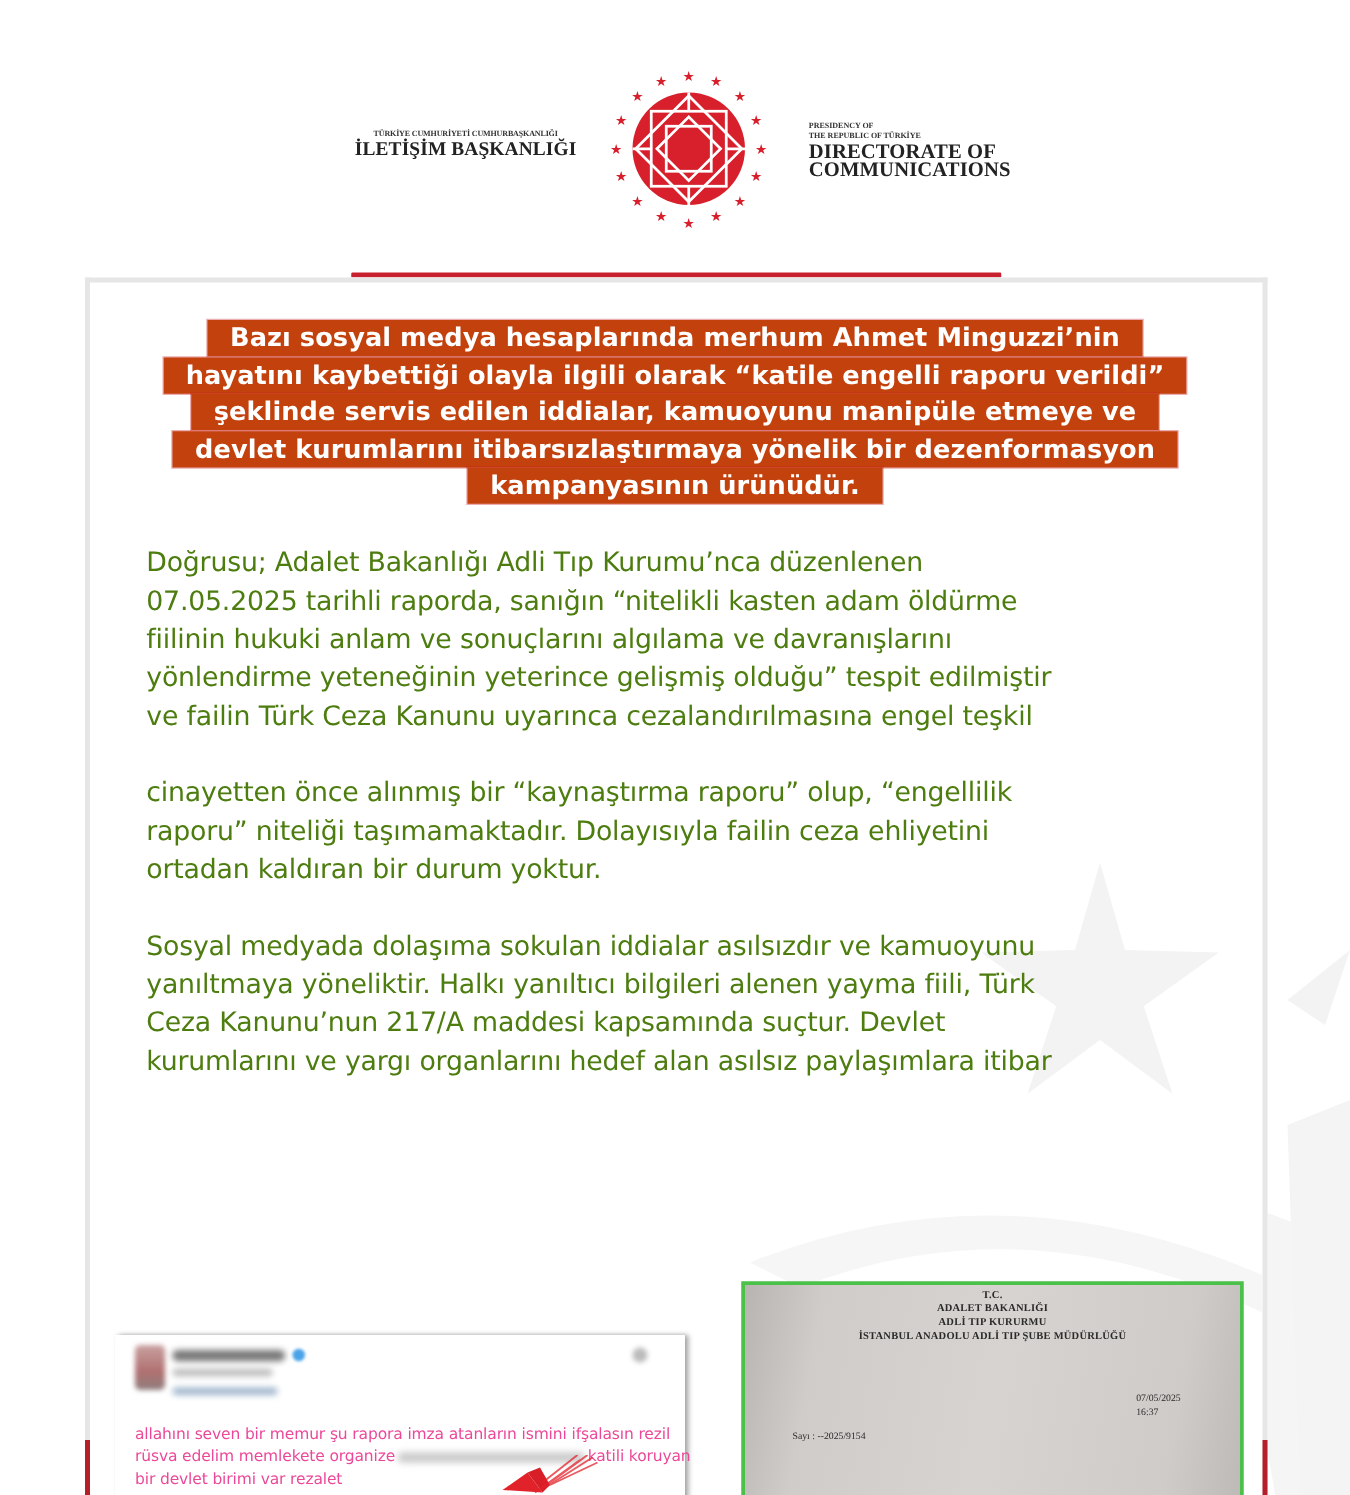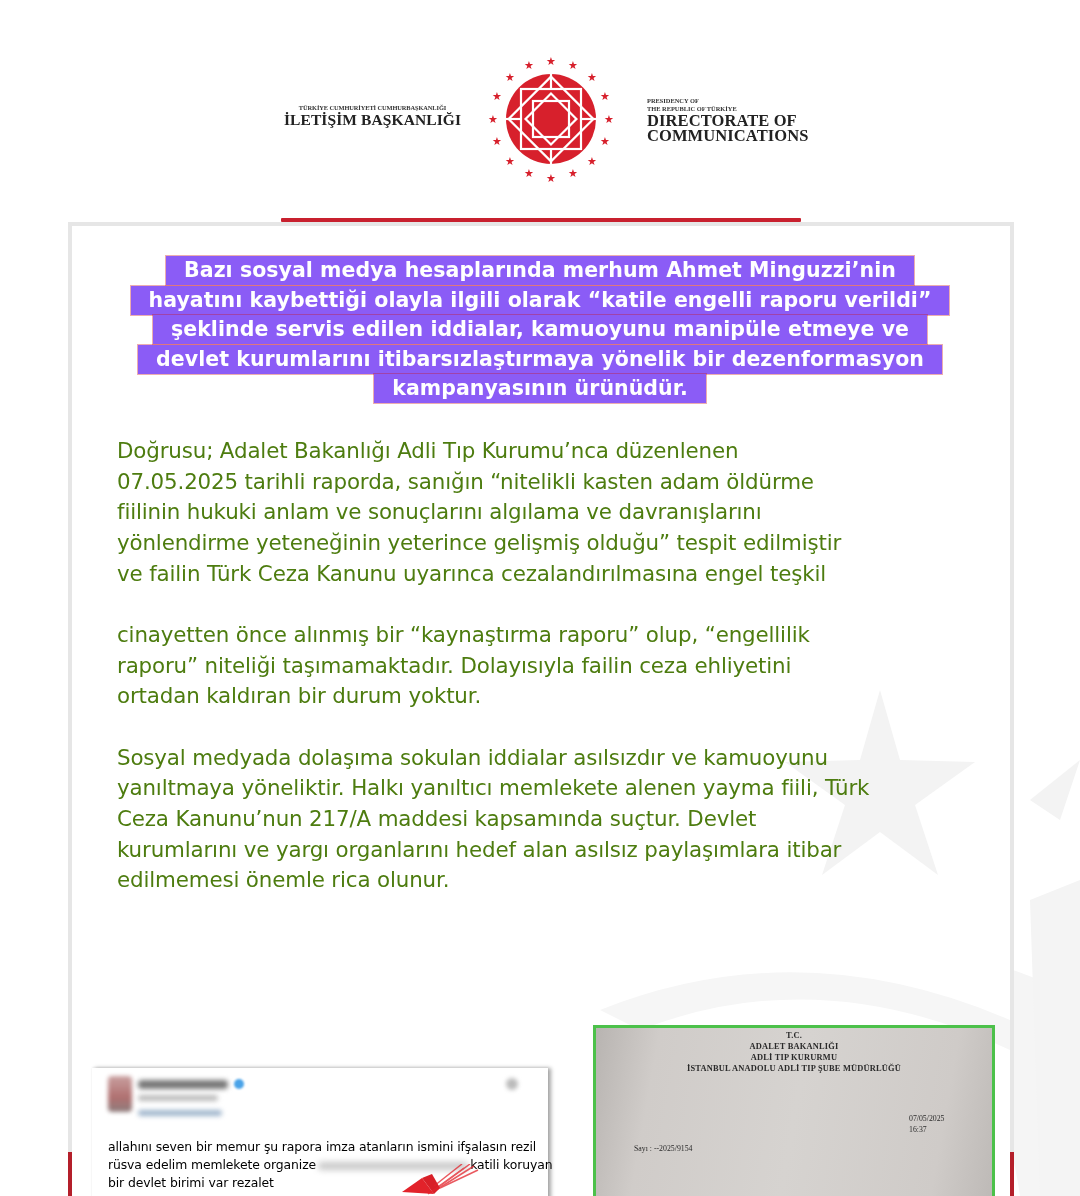--- a/index.html
+++ b/index.html
@@ -24,21 +24,21 @@
            border: 4px solid #e6e6e6; border-bottom: none; background: #ffffff; overflow: hidden; }
   .frame-red-left { position: absolute; left: 68px; top: 1152px; width: 4px; height: 44px; background: #b41f2a; }
   .frame-red-right { position: absolute; left: 1010px; top: 1152px; width: 4px; height: 44px; background: #b41f2a; }
 
   .watermark { position: absolute; left: 0; top: 0; width: 1080px; height: 1196px; pointer-events: none; }
 
   
   .headline { position: absolute; left: 0; top: 256px; width: 1080px; text-align: center; }
   .headline-line { display: block; height: 29.5px; }
   .headline-line span {
-    display: inline-block; background: #8b5cf6; color: #ffffff;
+    display: inline-block; background: #c2410c; color: #ffffff;
     font-family: "DejaVu Sans", sans-serif; font-weight: bold; font-size: 20.5px;
     line-height: 26px; padding: 1px 18px 2px; letter-spacing: 0.05px;
     box-shadow: 0 0 0 1px rgba(200,20,30,0.35);
   }
 
   
   .body-text { position: absolute; left: 117px; top: 436px; width: 880px; font-size: 21.4px; line-height: 30.7px; color: #4d7c0f; letter-spacing: -0.15px; }
   .para { margin-bottom: 30.5px; }
   .para .line { display: block; white-space: nowrap; }
   .emph { font-weight: bold; text-decoration: underline; text-decoration-thickness: 2px; text-underline-offset: 4px; }
@@ -46,21 +46,21 @@
   
   .tweet { position: absolute; left: 92px; top: 1068px; width: 456px; height: 140px; background: #ffffff;
            box-shadow: 3px 0 4px rgba(0,0,0,0.35), 0 -1px 2px rgba(0,0,0,0.05); }
   .tweet .avatar { position: absolute; left: 16px; top: 8px; width: 24px; height: 36px; border-radius: 4px;
                    background: linear-gradient(180deg,#c9a0a0,#b07070 60%,#8e7e7e); filter: blur(2px); }
   .tweet .name-blur { position: absolute; left: 46px; top: 12px; width: 90px; height: 9px; background: #777; border-radius: 4px; filter: blur(2.5px); }
   .tweet .verified { position: absolute; left: 142px; top: 11px; width: 10px; height: 10px; background: #4aa3e8; border-radius: 50%; filter: blur(1.2px); }
   .tweet .handle-blur { position: absolute; left: 46px; top: 27px; width: 80px; height: 6px; background: #bbb; border-radius: 3px; filter: blur(2.5px); }
   .tweet .meta-blur { position: absolute; left: 46px; top: 42px; width: 84px; height: 6px; background: #9fb5cc; border-radius: 3px; filter: blur(2.5px); }
   .tweet .grok-icon { position: absolute; left: 414px; top: 10px; width: 12px; height: 12px; background: #bbb; border-radius: 50%; filter: blur(2px); }
-  .tweet .text { position: absolute; left: 16px; top: 70px; width: 436px; font-size: 12.4px; line-height: 18px; color: #000000; letter-spacing: -0.1px; }
+  .tweet .text { position: absolute; left: 16px; top: 70px; width: 436px; font-size: 12.4px; line-height: 18px; color: #ec4899; letter-spacing: -0.1px; }
   .tweet .text .line { display: block; white-space: nowrap; }
   .tweet .blurred { display: inline-block; width: 150px; height: 8px; background: #c8c8c8; border-radius: 4px; filter: blur(3px); vertical-align: middle; margin: 0 2px; }
   .tweet .red-x { position: absolute; left: 300px; top: 96px; width: 120px; height: 60px; }
 
   
   .doc { position: absolute; left: 593px; top: 1025px; width: 402px; height: 190px;
          border: 3px solid #4cc14a; background: linear-gradient(100deg,#b8b4b1 0%,#d0ccc9 15%,#d6d3d0 50%,#cfcbc8 85%,#bdb9b6 100%);
          font-family: "Liberation Serif", serif; color: #2a2a2a; }
   .doc .hdr { position: absolute; left: 0; top: 2px; width: 100%; text-align: center; font-size: 8.4px; font-weight: bold; line-height: 11px; letter-spacing: 0.2px; }
   .doc .sayi { position: absolute; left: 38px; top: 89px; font-size: 7.8px; margin-top: 27px; }
@@ -151,24 +151,23 @@
     <span class="line">yönlendirme yeteneğinin yeterince gelişmiş olduğu” tespit edilmiştir</span>
     <span class="line">ve failin Türk Ceza Kanunu uyarınca cezalandırılmasına engel teşkil</span>
   </div>
   <div class="para">
     <span class="line">cinayetten önce alınmış bir “kaynaştırma raporu” olup, “engellilik</span>
     <span class="line">raporu” niteliği taşımamaktadır. Dolayısıyla failin ceza ehliyetini</span>
     <span class="line">ortadan kaldıran bir durum yoktur.</span>
   </div>
   <div class="para">
     <span class="line">Sosyal medyada dolaşıma sokulan iddialar asılsızdır ve kamuoyunu</span>
-    <span class="line">yanıltmaya yöneliktir. Halkı yanıltıcı memlekete alenen yayma fiili, Türk</span>
+    <span class="line">yanıltmaya yöneliktir. Halkı yanıltıcı bilgileri alenen yayma fiili, Türk</span>
     <span class="line">Ceza Kanunu’nun 217/A maddesi kapsamında suçtur. Devlet</span>
     <span class="line">kurumlarını ve yargı organlarını hedef alan asılsız paylaşımlara itibar</span>
-    <span class="line">edilmemesi önemle rica olunur.</span>
   </div>
 </div>
 
 <div class="tweet">
   <div class="avatar"></div>
   <div class="name-blur"></div>
   <div class="verified"></div>
   <div class="handle-blur"></div>
   <div class="meta-blur"></div>
   <div class="grok-icon"></div>

